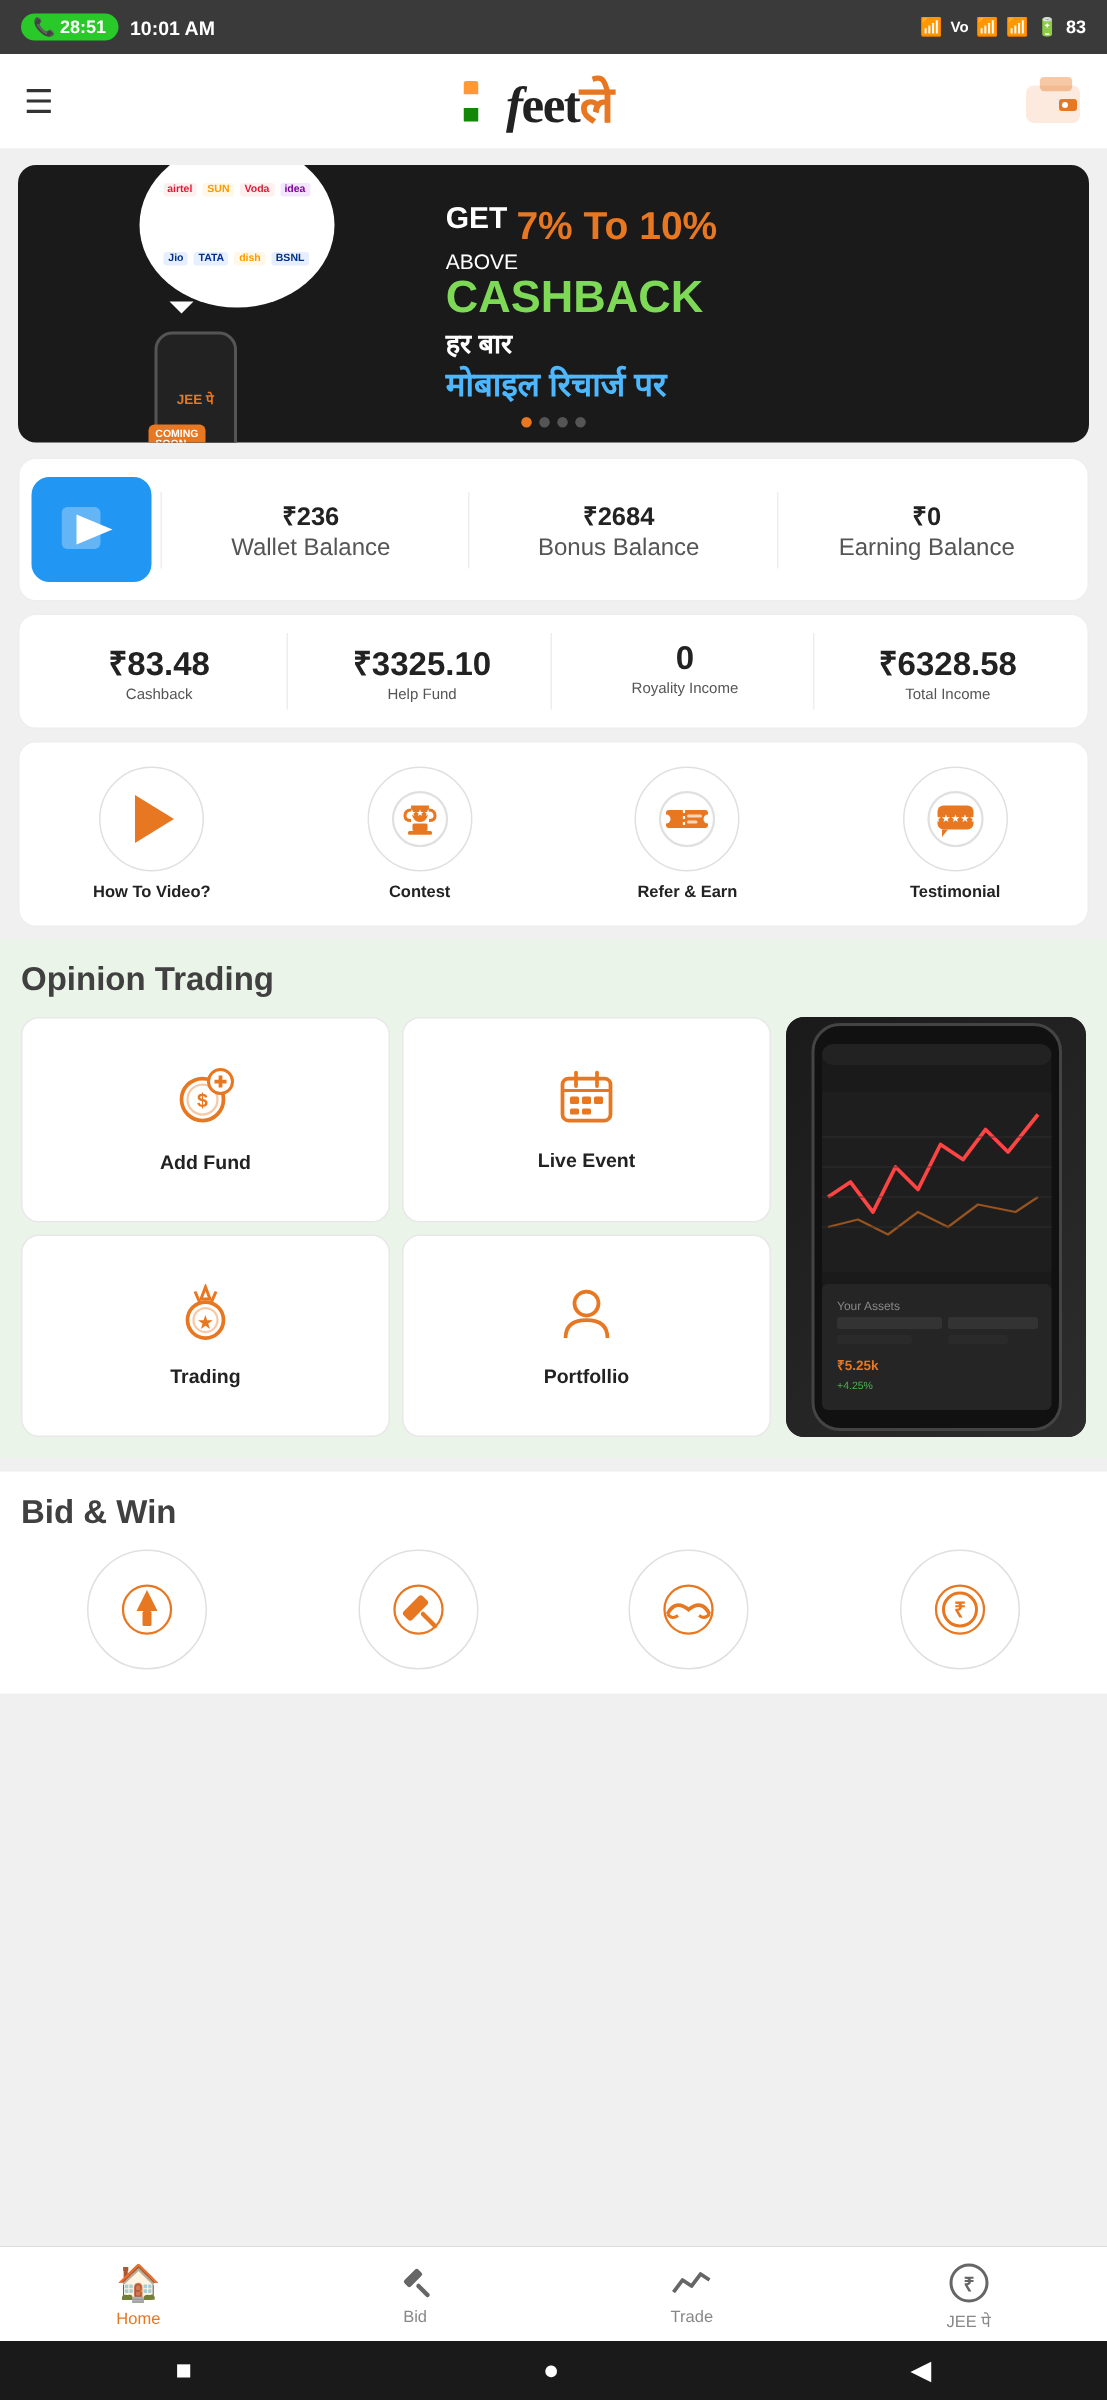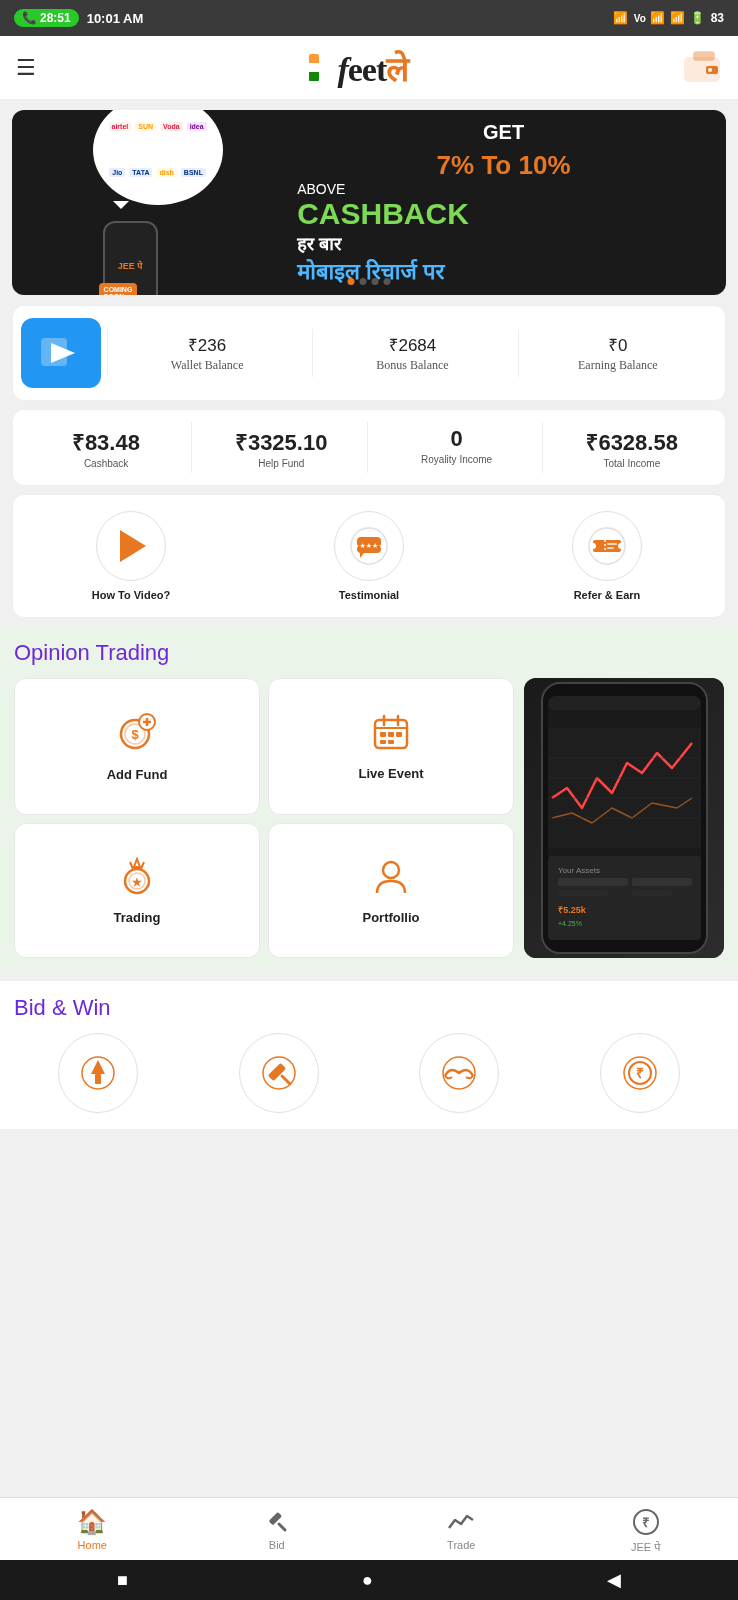--- a/index.html
+++ b/index.html
@@ -174,28 +174,27 @@
       flex-shrink: 0;
     }
     .balance-item {
       flex: 1;
       text-align: center;
       border-left: 1px solid #eee;
       padding: 4px 6px;
     }
     .balance-amount {
       font-size: 17px;
-      font-weight: normal;
+      font-weight: bold;
       color: #222;
     }
     .balance-label {
-      font-size: 12px;
+      font-size: 16px;
       color: #555;
       margin-top: 2px;
-      font-family: Liberation Serif, serif;
     }
 
     
     .income-row {
       background: white;
       margin: 8px 12px;
       border-radius: 12px;
       display: flex;
       padding: 12px 8px;
       gap: 4px;
@@ -265,22 +264,22 @@
     }
 
     
     .section-trading {
       background: #eaf4e8;
       margin: 8px 0;
       padding: 14px 14px;
     }
     .section-title {
       font-size: 22px;
-      font-weight: 400;
-      color: #6d28d9;
+      font-weight: 700;
+      color: #404040;
       margin-bottom: 12px;
     }
     .trading-content {
       display: flex;
       gap: 10px;
     }
     .trading-grid {
       flex: 1;
       display: grid;
       grid-template-columns: 1fr 1fr;
@@ -489,21 +488,21 @@
           <span class="brand-logo brand-dish">dish</span>
           <span class="brand-logo brand-bsnl">BSNL</span>
         </div>
         <div class="phone-img">
           <span style="font-size:9px; color:#e87722; font-weight:900;">JEE पे</span>
         </div>
         <div class="coming-soon-badge">COMING<br>SOON</div>
       </div>
     </div>
     <div class="banner-right">
-      <div style="display:flex; align-items:center; gap:6px;flex-direction:column;">
+      <div style="display:flex; align-items:flex-start; gap:6px;">
         <span class="banner-get">GET</span>
         <span class="banner-percent">7% To 10%</span>
       </div>
       <div class="banner-above">ABOVE</div>
       <div class="banner-cashback">CASHBACK</div>
       <div class="banner-hindi1">हर बार</div>
       <div class="banner-hindi2">मोबाइल रिचार्ज पर</div>
     </div>
     <div class="banner-dots">
       <div class="dot active"></div>
@@ -555,50 +554,68 @@
 
   <div class="quick-actions">
 
     <div class="action-item">
       <div class="action-icon-circle">
         <div class="play-triangle"></div>
       </div>
       <span class="action-label">How To Video?</span>
     </div>
 
-
     <div class="action-item">
       <div class="action-icon-circle">
         <svg width="38" height="38" viewBox="0 0 38 38">
           <circle cx="19" cy="19" r="18" fill="none" stroke="#e0e0e0" stroke-width="1.5"></circle>
 
-          <rect x="7" y="10" width="24" height="16" rx="4" fill="#e87722"></rect>
-          <polygon points="10,26 14,26 10,31" fill="#e87722"></polygon>
-
-          <text x="19" y="21" text-anchor="middle" fill="white" font-size="7">★★★★★</text>
+          <rect x="14" y="22" width="10" height="5" rx="1" fill="#e87722"></rect>
+          <rect x="11" y="27" width="16" height="2.5" rx="1" fill="#e87722"></rect>
+
+          <path d="M13,10 Q13,21 19,21 Q25,21 25,10 Z" fill="#e87722"></path>
+
+          <path d="M13,13 Q9,13 9,17 Q9,20 13,20" stroke="#e87722" stroke-width="2" fill="none"></path>
+          <path d="M25,13 Q29,13 29,17 Q29,20 25,20" stroke="#e87722" stroke-width="2" fill="none"></path>
+
+          <text x="19" y="17" text-anchor="middle" fill="white" font-size="6">★★★</text>
         </svg>
       </div>
-      <span class="action-label">Testimonial</span>
+      <span class="action-label">Contest</span>
     </div>
 
     <div class="action-item">
       <div class="action-icon-circle">
         <svg width="38" height="38" viewBox="0 0 38 38">
           <circle cx="19" cy="19" r="18" fill="none" stroke="#e0e0e0" stroke-width="1.5"></circle>
 
           <rect x="5" y="13" width="28" height="12" rx="2" fill="#e87722"></rect>
           <circle cx="5" cy="19" r="3" fill="white"></circle>
           <circle cx="33" cy="19" r="3" fill="white"></circle>
           <line x1="17" y1="13" x2="17" y2="25" stroke="white" stroke-width="1.5" stroke-dasharray="2,2"></line>
 
           <rect x="19" y="16" width="10" height="2" rx="1" fill="white" opacity="0.7"></rect>
           <rect x="19" y="20" width="7" height="2" rx="1" fill="white" opacity="0.7"></rect>
         </svg>
       </div>
       <span class="action-label">Refer &amp; Earn</span>
+    </div>
+
+    <div class="action-item">
+      <div class="action-icon-circle">
+        <svg width="38" height="38" viewBox="0 0 38 38">
+          <circle cx="19" cy="19" r="18" fill="none" stroke="#e0e0e0" stroke-width="1.5"></circle>
+
+          <rect x="7" y="10" width="24" height="16" rx="4" fill="#e87722"></rect>
+          <polygon points="10,26 14,26 10,31" fill="#e87722"></polygon>
+
+          <text x="19" y="21" text-anchor="middle" fill="white" font-size="7">★★★★★</text>
+        </svg>
+      </div>
+      <span class="action-label">Testimonial</span>
     </div>
   </div>
 
   <div class="section-trading">
     <div class="section-title">Opinion Trading</div>
     <div class="trading-content">
       <div class="trading-grid">
 
         <div class="trading-item">
           <div class="trading-icon">

